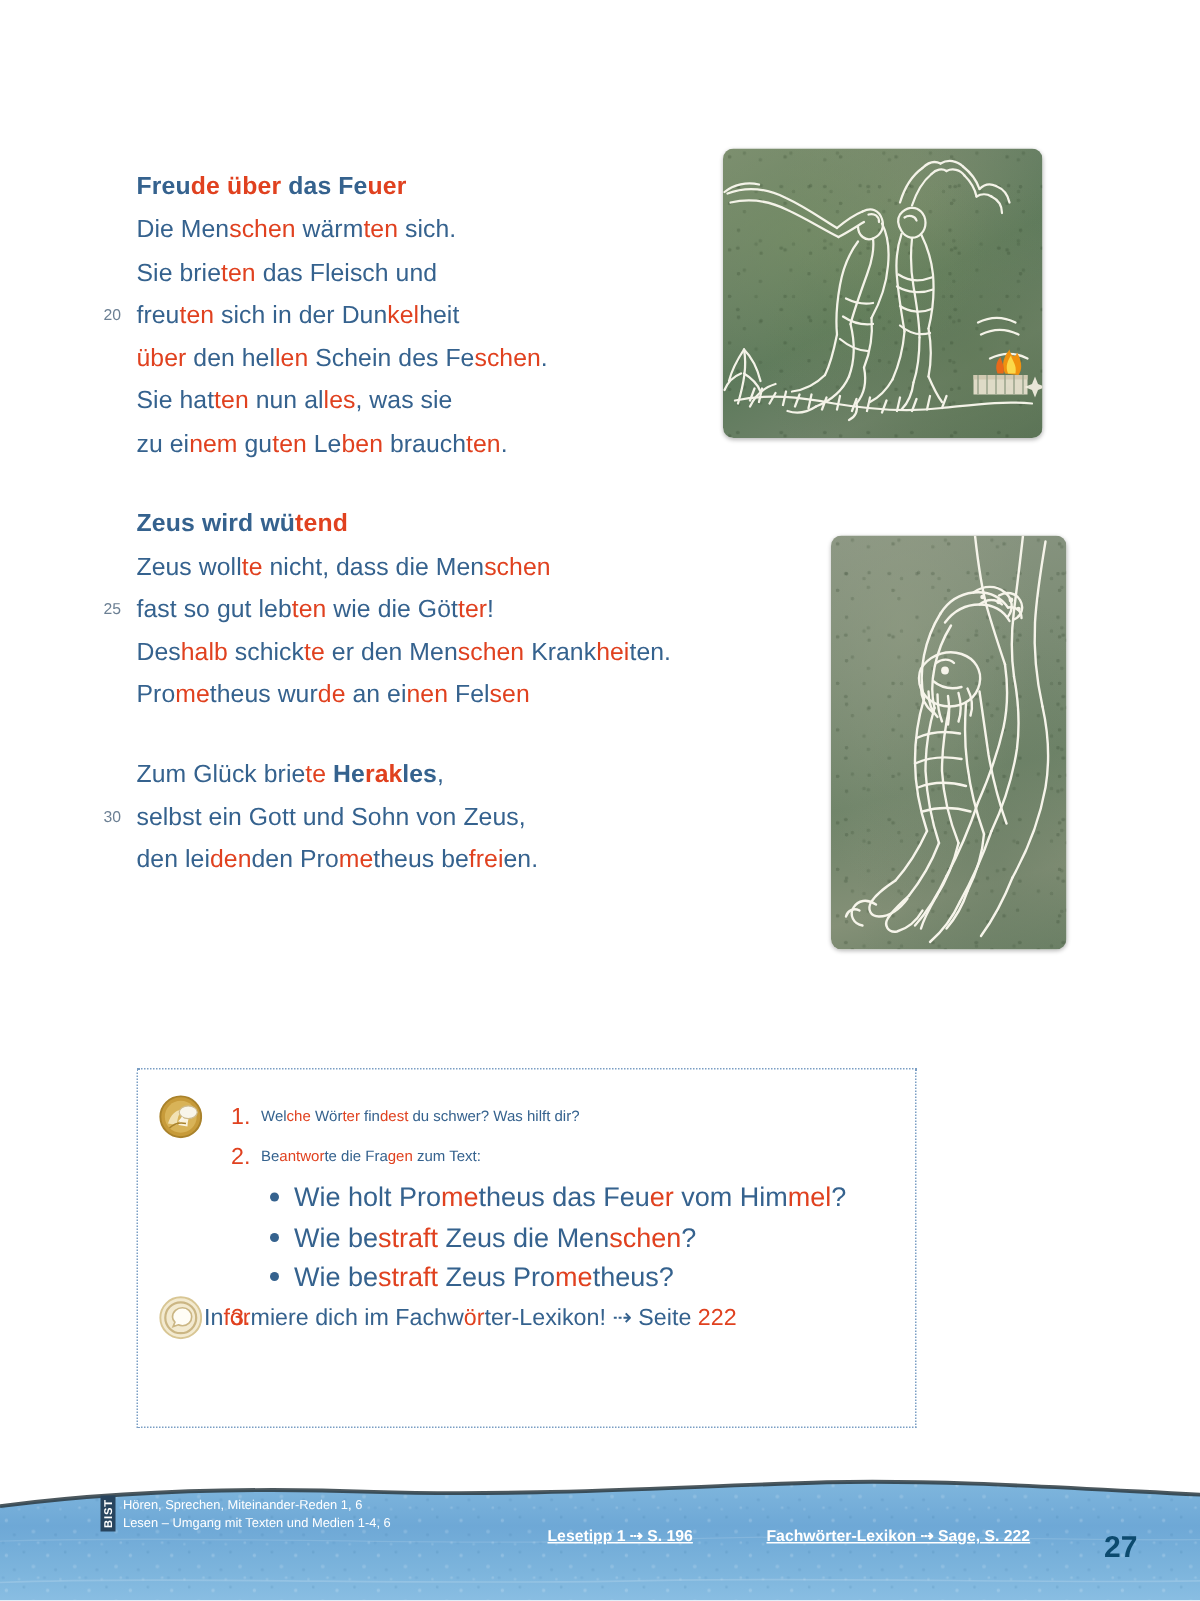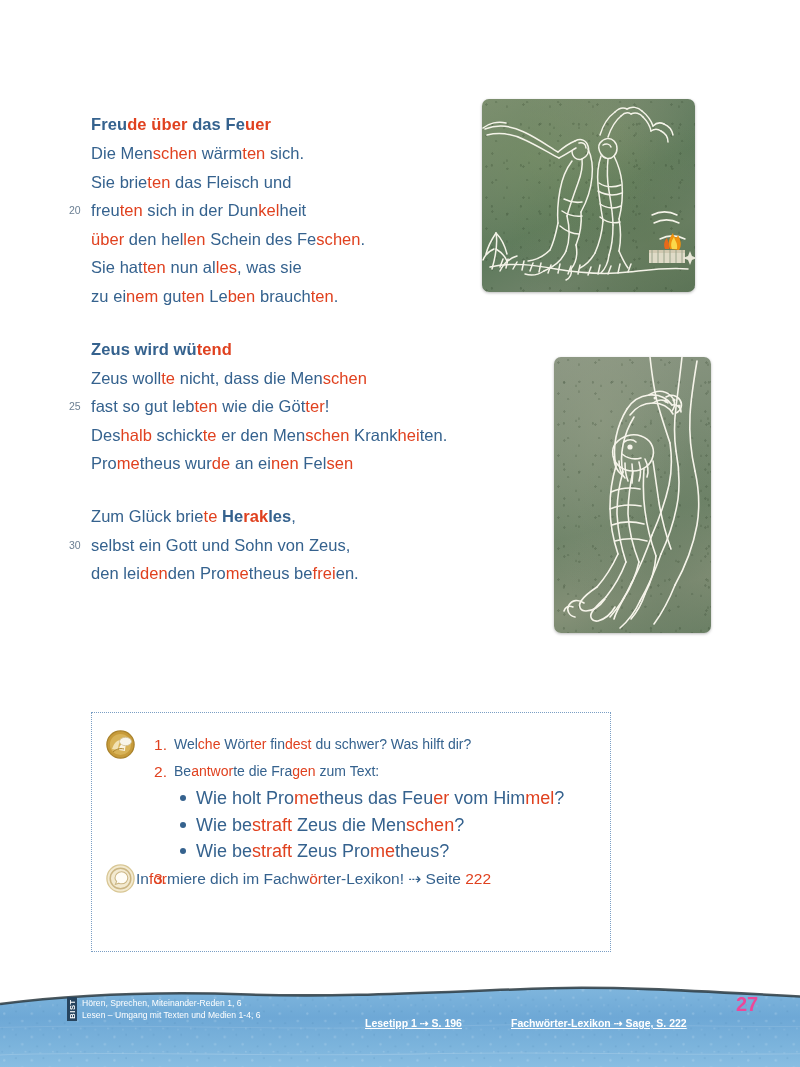--- a/index.html
+++ b/index.html
@@ -84,21 +84,21 @@
   }
   #ex-list{position:absolute;left:0;top:0;right:0;padding:18px 0 0 0;}
   .ex-icon{
     position:absolute;left:14px;width:29px;height:29px;border-radius:50%;
   }
   .ex-num{
     position:absolute;left:55px;width:20px;text-align:right;
     color:#e0411f;font-size:15.5px;line-height:27px;
   }
   .ex-text{
-    margin-left:82px;font-size:14px;line-height:27px;white-space:nowrap;
+    margin-left:82px;font-size:10px;line-height:27px;white-space:nowrap;
   }
   .ex-item{position:relative;min-height:27px;}
   .ex-sub{margin-left:104px;position:relative;font-size:18px;line-height:26.5px;white-space:nowrap;}
   .ex-sub .bullet{
     position:absolute;left:-16px;top:10px;width:6px;height:6px;border-radius:50%;
     background:#35628e;
   }
   .ex-cont{margin-left:44px;font-size:15.5px;line-height:27px;white-space:nowrap;}
 
   
@@ -123,21 +123,21 @@
     font-family:"Liberation Sans",sans-serif;
   }
 
   .foot-ref{
     position:absolute;color:#ffffff;font-size:10.5px;white-space:nowrap;
     font-family:"Liberation Sans",sans-serif;font-weight:600;text-decoration:underline;
   }
   #foot-lesetipp{left:365px;top:32px;}
   #foot-lexikon{left:511px;top:32px;}
   #page-number{
-    position:absolute;left:736px;top:8px;color:#ec4899;font-size:20px;
+    position:absolute;left:736px;top:36px;color:#0c4a6e;font-size:20px;
     font-weight:600;font-family:"Liberation Sans",sans-serif;
   }
 </style>
 </head>
 <body>
 
 <div id="page">
 
   <div class="text-col" id="text-column">
       <div class="stanza">

